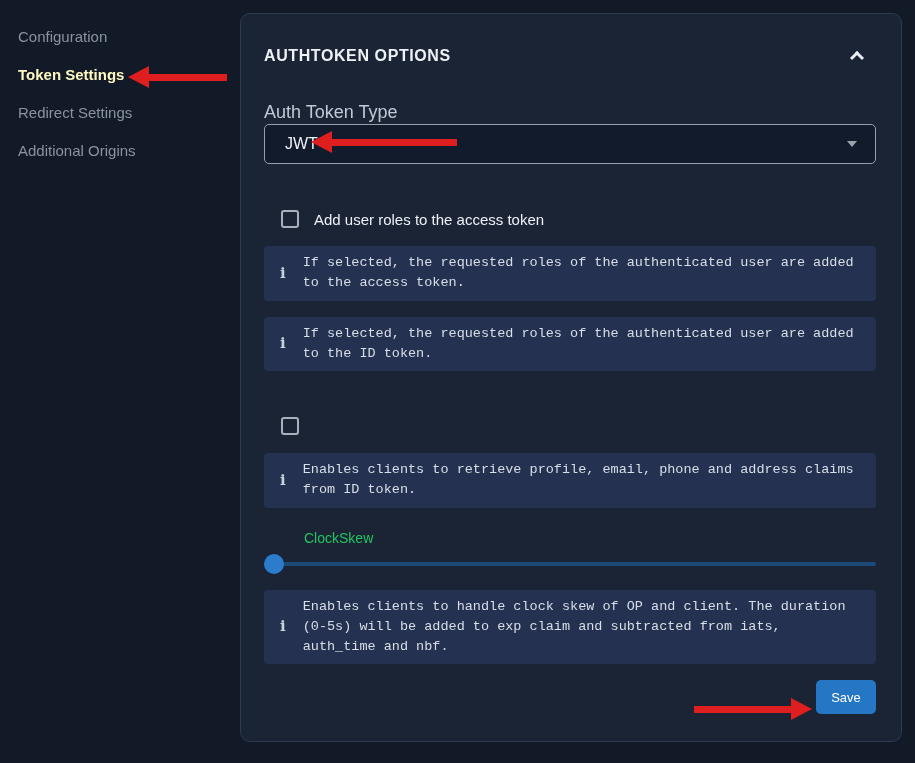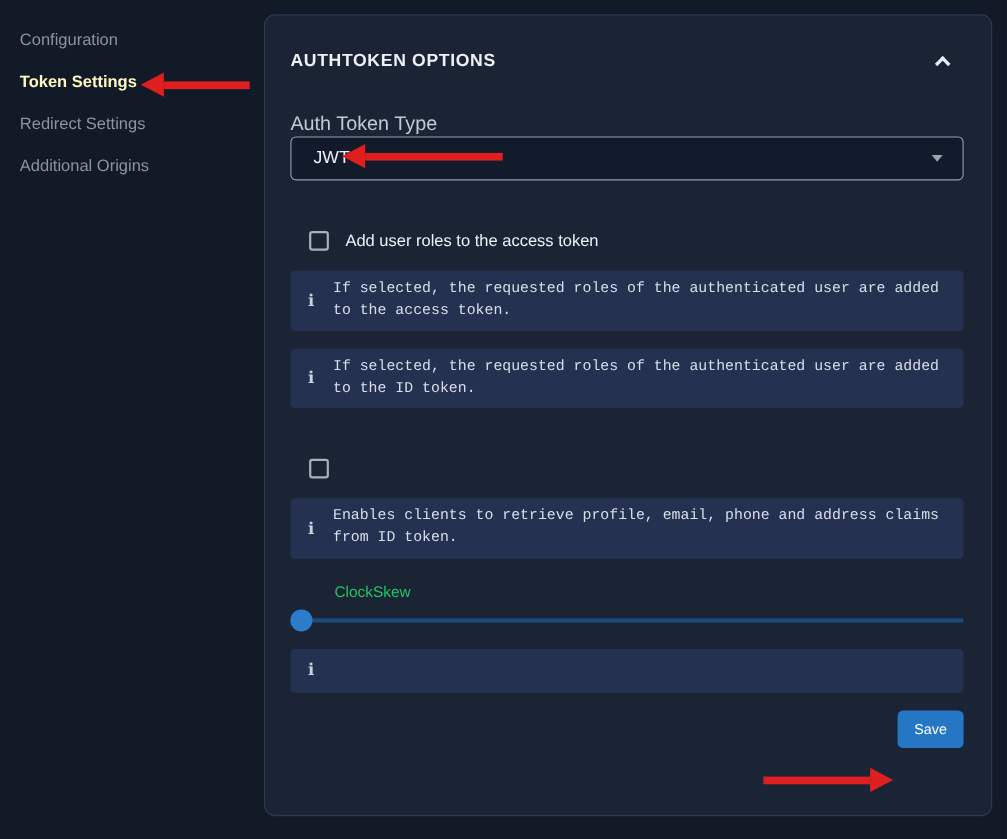--- a/index.html
+++ b/index.html
@@ -160,20 +160,21 @@
     <span class="info-text">Enables clients to retrieve profile, email, phone and address claims from ID token.</span>
   </div>
 
   <div class="clockskew-label">ClockSkew</div>
   <div class="slider">
     <div class="slider-track"></div>
     <div class="slider-thumb"></div>
   </div>
   <div class="info-box">
     <span class="info-icon">i</span>
+    <span class="info-text">Enables clients to handle clock skew of OP and client. The duration (0-5s) will be added to exp claim and subtracted from iats, auth_time and nbf.</span>
   </div>
 
   <div class="save-row">
     <button class="save-btn">Save</button>
   </div>
 
 </section>
 
 <div class="arrow arrow-token">
   <span class="head-left"></span>

